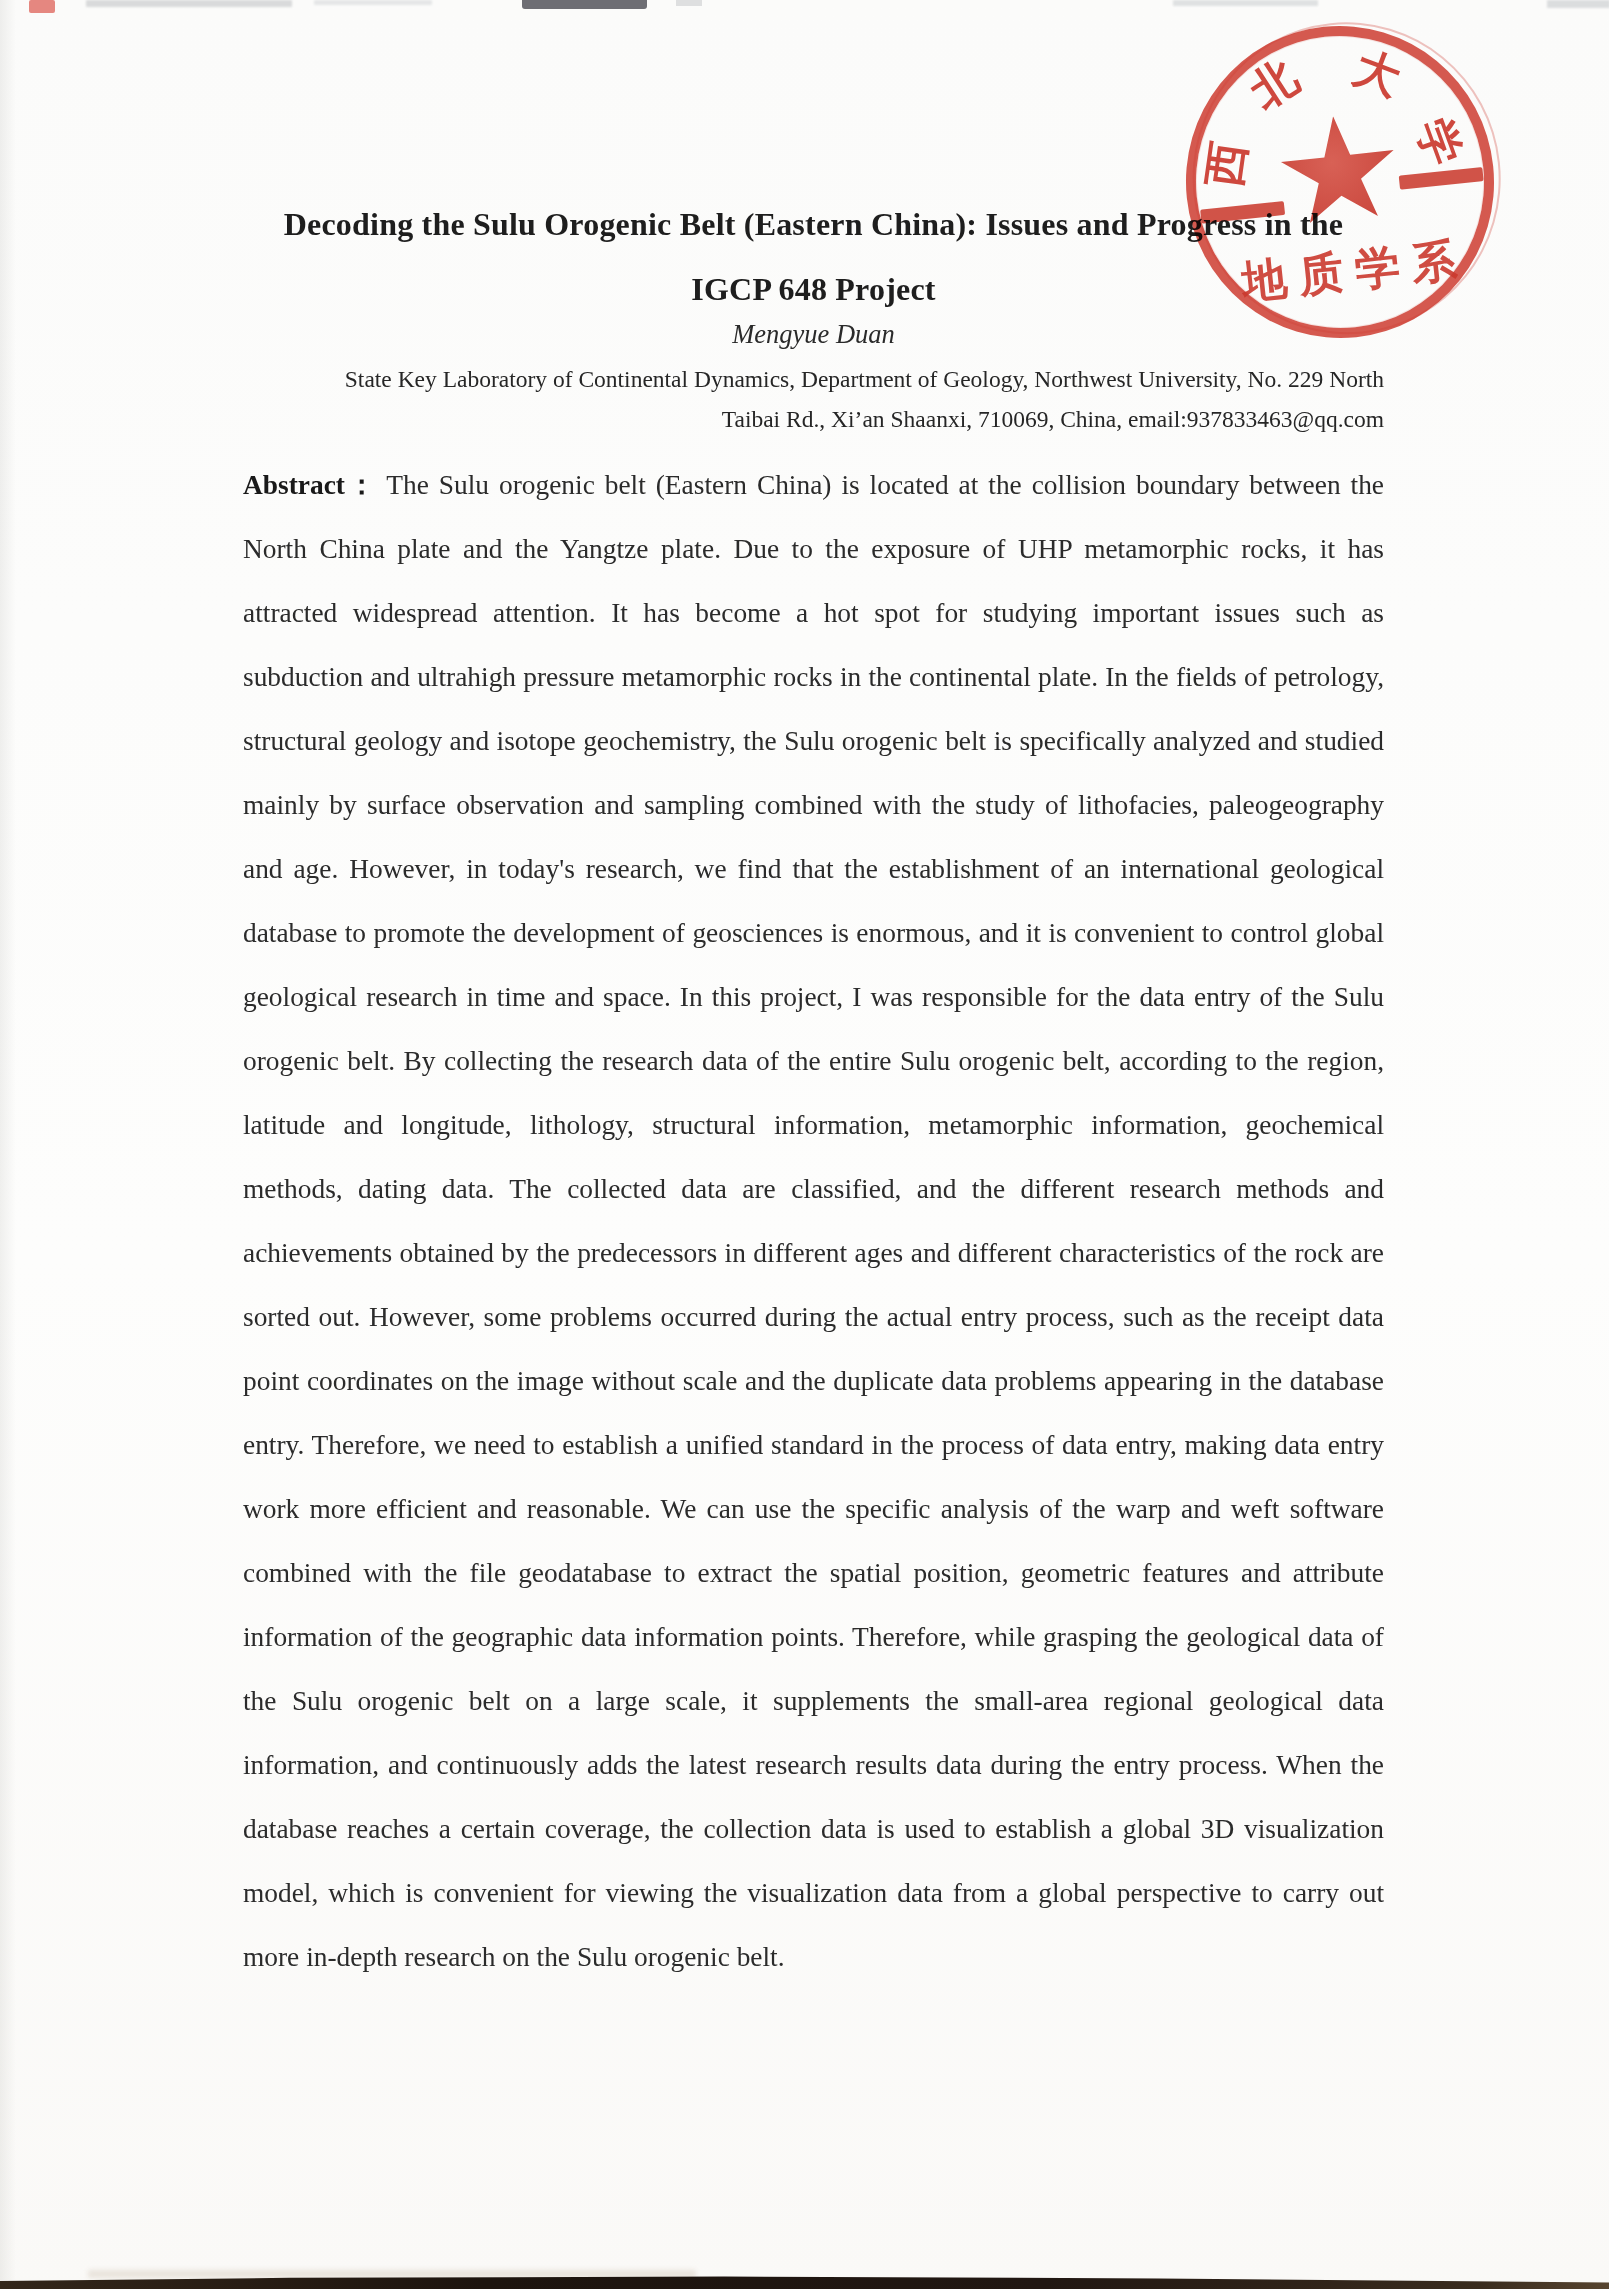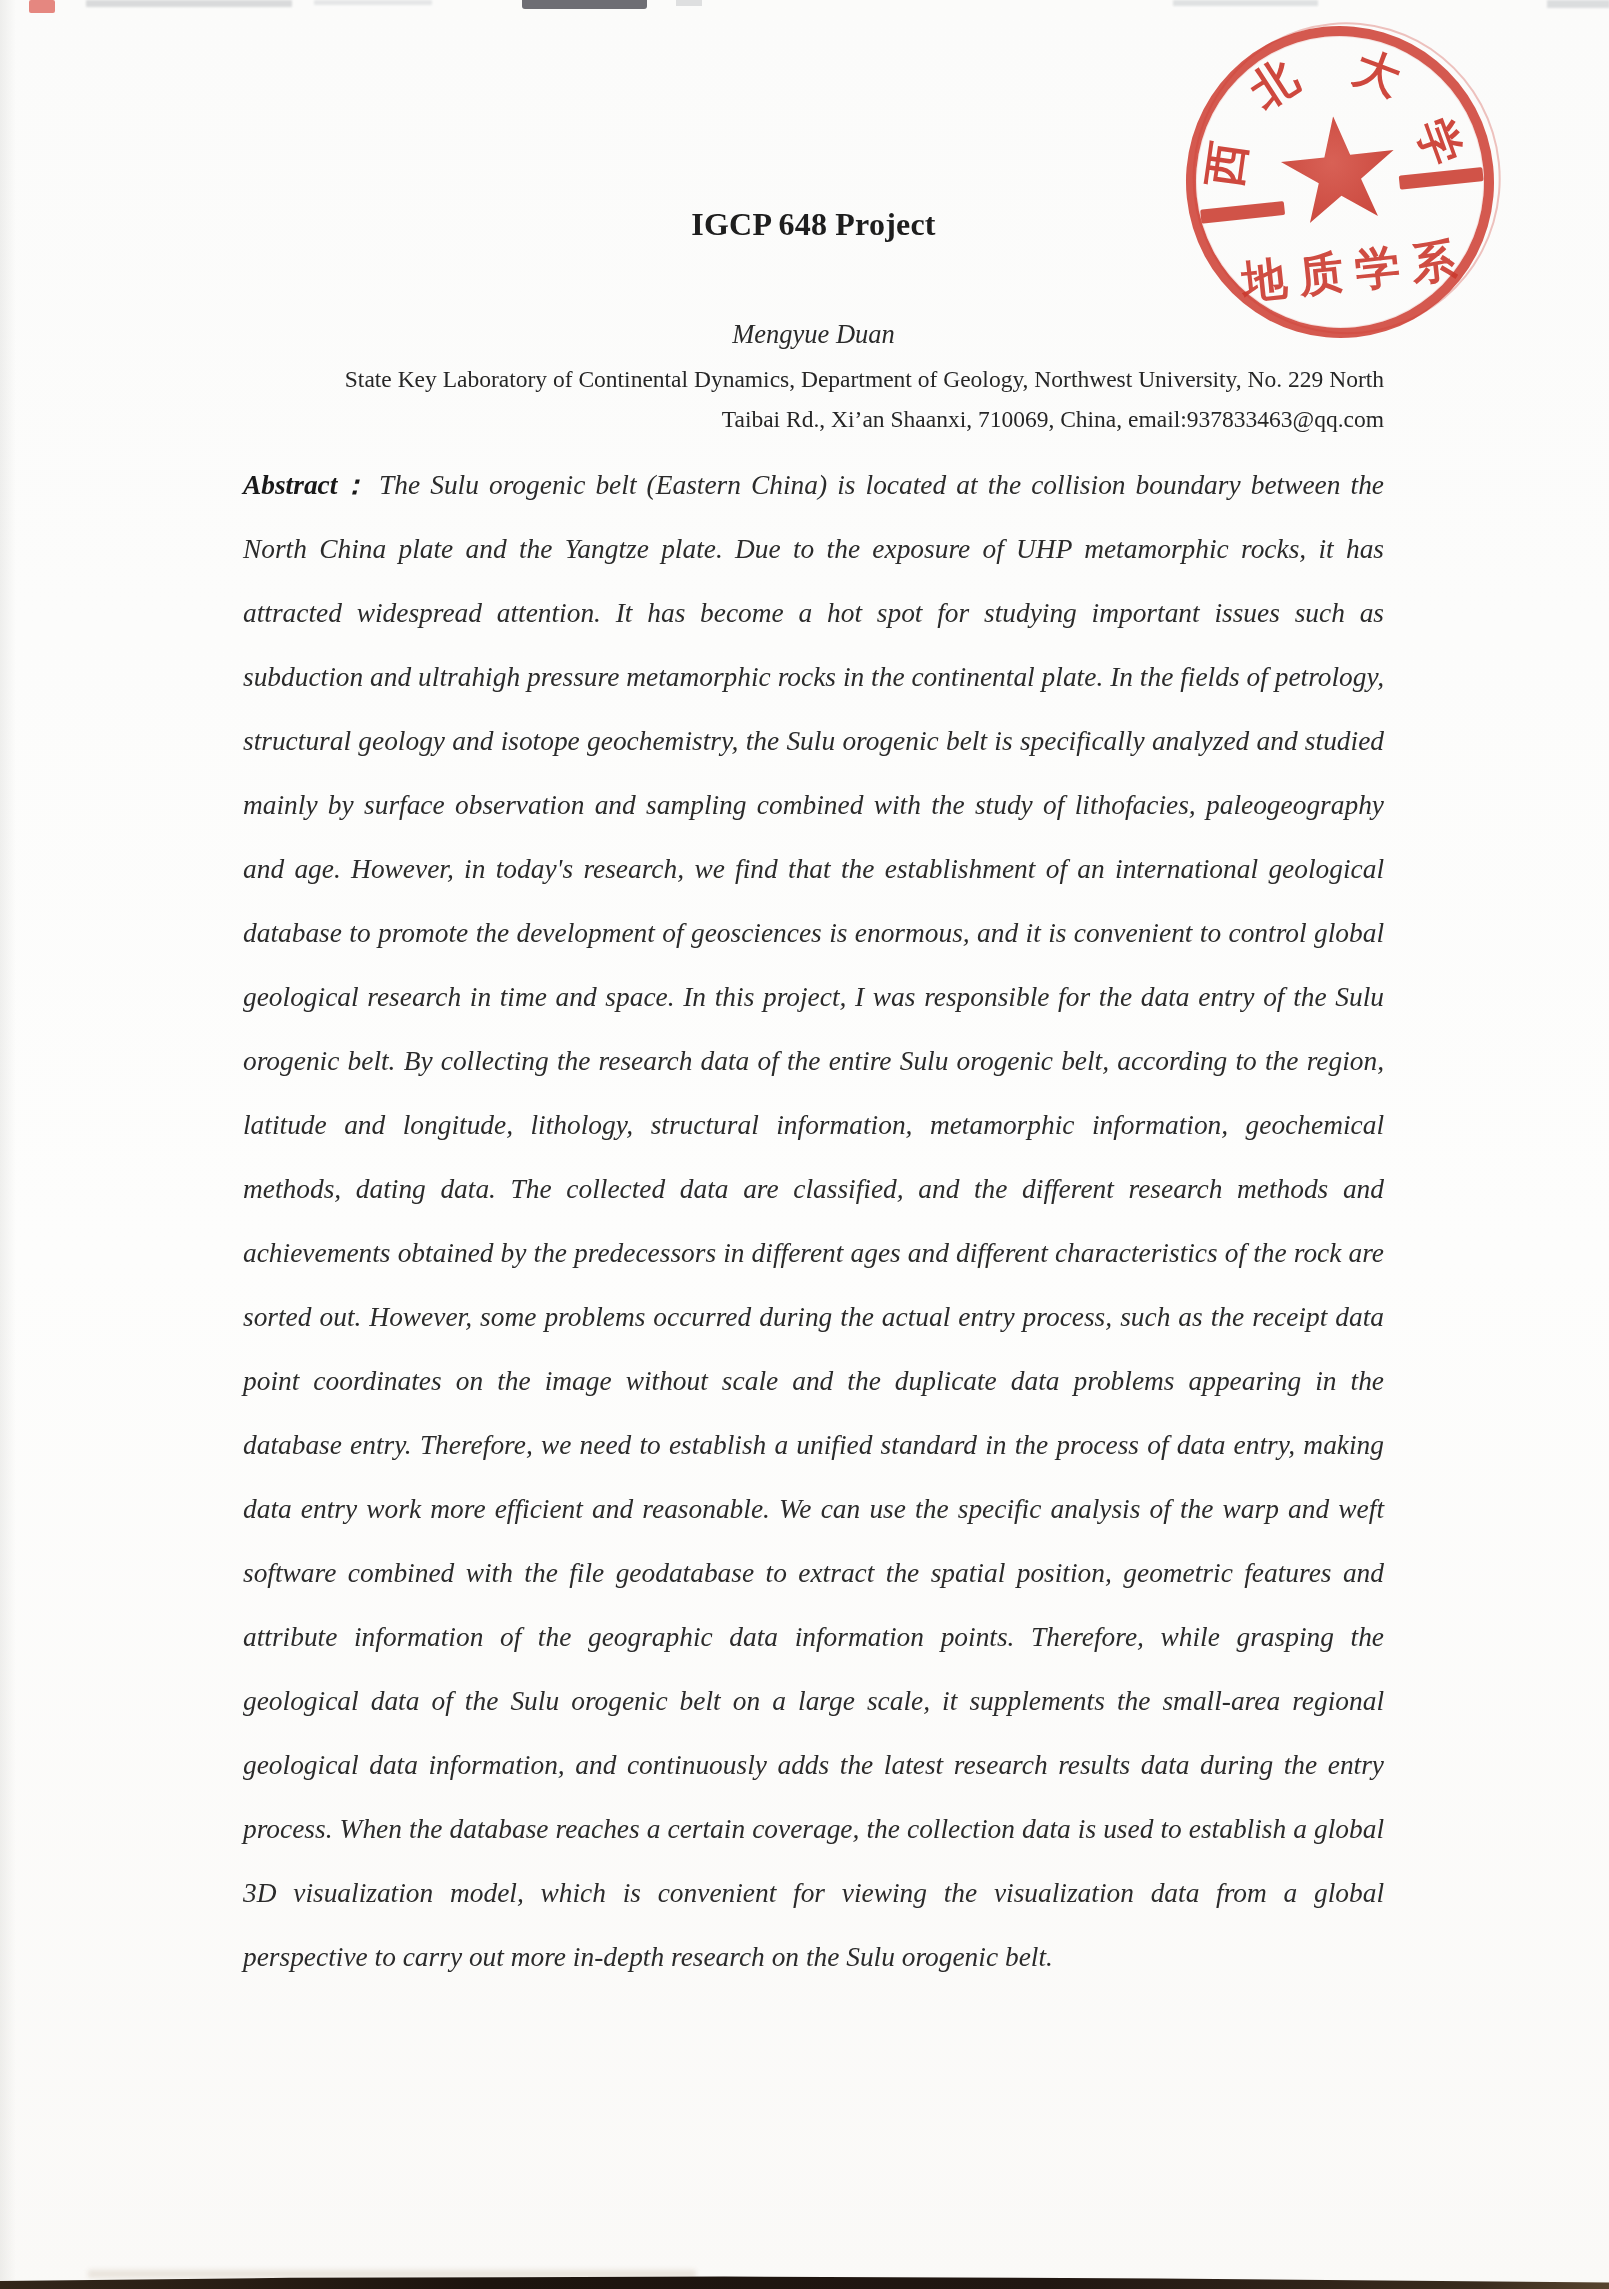--- a/index.html
+++ b/index.html
@@ -48,21 +48,21 @@
     position: absolute; left: 243px; width: 1141px; top: 319px;
     text-align: center; font-size: 26.5px; color: #2a2a2a; font-style: italic;
   }
   .affil {
     position: absolute; left: 243px; width: 1141px; top: 359px;
     text-align: right; font-size: 23.5px; line-height: 40px; color: #262626;
   }
   .abstract {
     position: absolute; left: 243px; width: 1141px; top: 453px; margin: 0;
     font-size: 27.4px; line-height: 64px;
-    text-align: justify; color: #2b2b2b; font-style: italic;
+    text-align: justify; color: #2b2b2b;
   }
   .abstract strong { font-weight: bold; color: #191919; margin-right: 7.8px; }
   
   .stamp {
     position: absolute; left: 1186px; top: 25.5px; width: 308px; height: 312px;
     transform: rotate(-6deg); mix-blend-mode: multiply; color: #d0453b;
   }
   .stamp-ring {
     position: absolute; inset: 0; border-radius: 50%;
     border: 10.8px solid rgba(209, 61, 49, 0.85);
@@ -107,20 +107,21 @@
 
   <div class="artifact mark-red-topleft"></div>
   <div class="artifact mark-gray-a"></div>
   <div class="artifact mark-gray-b"></div>
   <div class="artifact mark-dark-center"></div>
   <div class="artifact mark-gray-c"></div>
   <div class="artifact mark-gray-d"></div>
   <div class="artifact mark-gray-e"></div>
 
   <div class="title">
+    <div>Decoding the Sulu Orogenic Belt (Eastern China): Issues and Progress in the</div>
     <div>IGCP 648 Project</div>
   </div>
 
   <div class="author">Mengyue Duan</div>
 
   <div class="affil">
     <div>State Key Laboratory of Continental Dynamics, Department of Geology, Northwest University, No. 229 North</div>
     <div>Taibai Rd., Xi’an Shaanxi, 710069, China, email:937833463@qq.com</div>
   </div>
 

